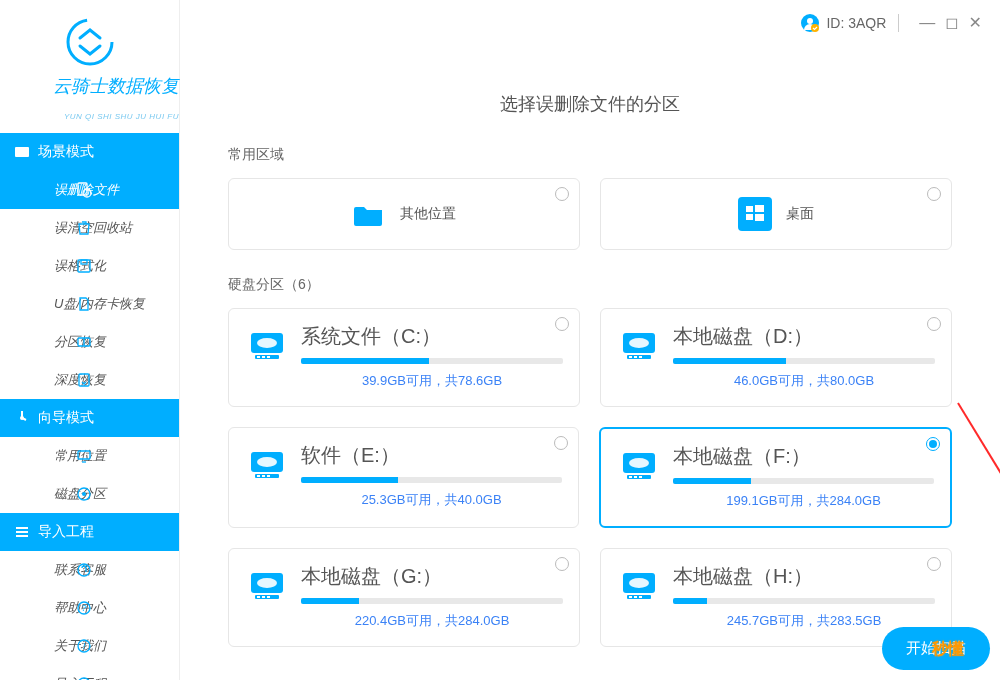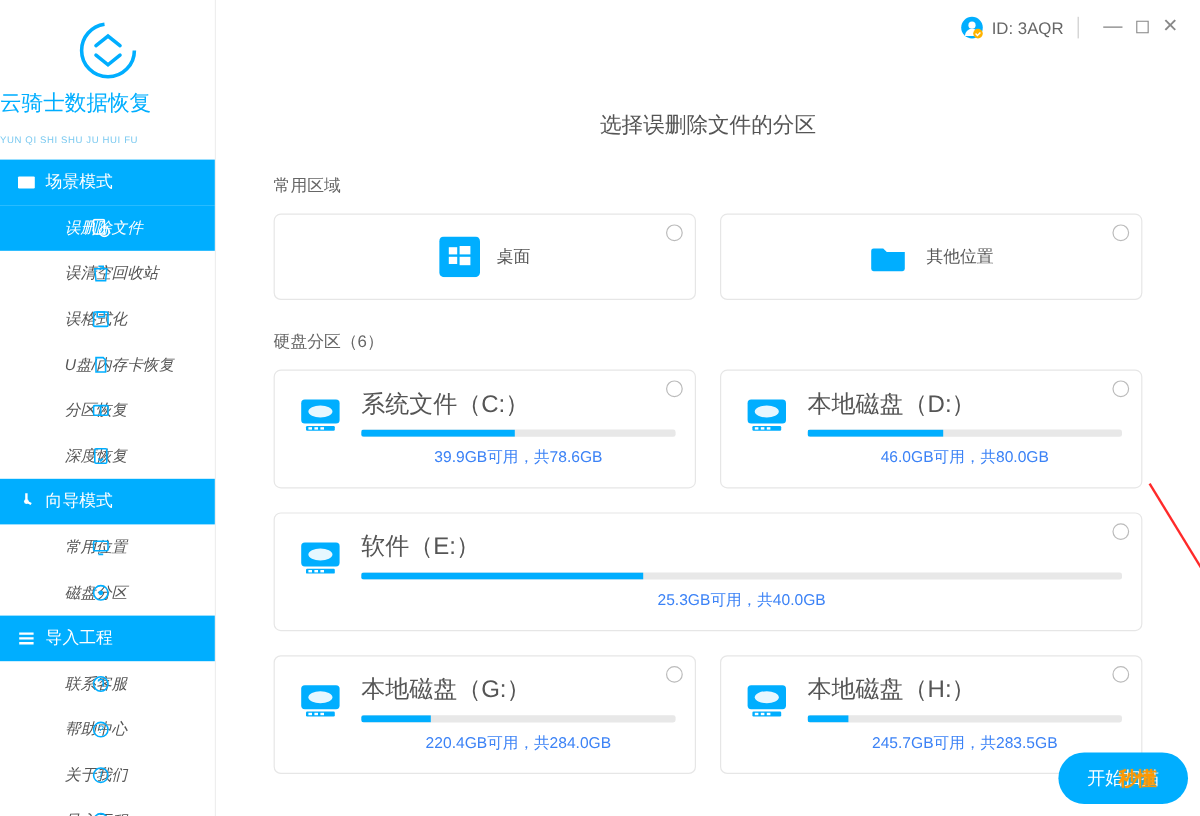--- a/index.html
+++ b/index.html
@@ -2,21 +2,21 @@
 <html><head>
   <meta charset="utf-8">
   <style>
     * { margin: 0; padding: 0; box-sizing: border-box; }
     body { font-family: "Microsoft YaHei", -apple-system, sans-serif; font-size: 13px; color: #555; background: #fff; width: 1000px; height: 680px; overflow: hidden; position: relative; }
     
     .app { display: flex; height: 680px; }
     
     
     .sidebar { width: 180px; background: #fff; border-right: 1px solid #eee; display: flex; flex-direction: column; }
-    .logo-area { padding: 18px 0 12px; text-align: left; }
+    .logo-area { padding: 18px 0 12px; text-align: right; font-style: italic; }
     .logo-icon { width: 48px; height: 48px; margin: 0 auto 8px; }
     .logo-title { color: #00aeff; font-size: 18px; font-weight: 500; }
     .logo-sub { color: #7ac9f0; font-size: 8px; letter-spacing: 0.5px; margin-top: 14px; }
     
     .nav-header { background: #00aeff; color: #fff; padding: 10px 14px; font-size: 14px; display: flex; align-items: center; gap: 8px; }
     .nav-header svg { width: 16px; height: 16px; fill: #fff; flex-shrink: 0; }
     
     .nav-item { padding: 10px 14px 10px 28px; color: #555; display: flex; align-items: center; gap: 10px; cursor: pointer; position: relative; font-size: 13px; font-style: italic; }
     .nav-item.active { background: #00aeff; color: #fff; }
     .nav-item svg { width: 16px; height: 16px; position: absolute; left: 38px; }
@@ -210,44 +210,44 @@
       <span class="label">导入工程</span>
     </div>
 
   </div>
 
   <div class="main">
     <div class="page-title">选择误删除文件的分区</div>
 
     <div class="section-label">常用区域</div>
     <div class="row-2">
+      <div class="card common-card">
+        <div class="icon-box">
+          <svg viewBox="0 0 34 34">
+              <path d="M4 10h8l3 3h15v14a2 2 0 01-2 2H4a2 2 0 01-2-2V12a2 2 0 012-2z" fill="#00aeff"></path>
+            </svg>
+        </div>
+        <div class="label">其他位置</div>
+        <div class="radio"></div>
+      </div>
       <div class="card common-card">
         <div class="icon-box">
           <svg viewBox="0 0 34 34">
               <rect width="34" height="34" rx="4" fill="#00aeff"></rect>
               <g fill="#fff">
                 <rect x="8" y="9" width="7" height="6"></rect>
                 <rect x="17" y="8" width="9" height="7"></rect>
                 <rect x="8" y="17" width="7" height="6"></rect>
                 <rect x="17" y="17" width="9" height="7"></rect>
               </g>
             </svg>
         </div>
         <div class="label">桌面</div>
         <div class="radio"></div>
       </div>
-      <div class="card common-card">
-        <div class="icon-box">
-          <svg viewBox="0 0 34 34">
-              <path d="M4 10h8l3 3h15v14a2 2 0 01-2 2H4a2 2 0 01-2-2V12a2 2 0 012-2z" fill="#00aeff"></path>
-            </svg>
-        </div>
-        <div class="label">其他位置</div>
-        <div class="radio"></div>
-      </div>
     </div>
 
     <div class="section-label">硬盘分区（6）</div>
 
     <div id="disk-rows">
         <div class="row-3">
           <div class="card disk-card">
       <div class="disk-icon">
         <svg viewBox="0 0 40 40">
                 <rect x="4" y="8" width="32" height="20" rx="3" fill="#00aeff"></rect>
@@ -299,20 +299,40 @@
                 <rect x="15" y="31" width="3" height="2" fill="#fff"></rect>
                 <rect x="20" y="31" width="3" height="2" fill="#fff"></rect>
               </svg>
       </div>
       <div class="disk-body">
         <div class="disk-title">软件（E:）</div>
         <div class="bar">
                 <div class="bar-fill" style="width:37%"></div>
               </div>
         <div class="disk-info">25.3GB可用，共40.0GB</div>
+      </div>
+      <div class="radio"></div>
+          </div>
+          <div class="card disk-card selected">
+      <div class="disk-icon">
+        <svg viewBox="0 0 40 40">
+                <rect x="4" y="8" width="32" height="20" rx="3" fill="#00aeff"></rect>
+                <ellipse cx="20" cy="18" rx="10" ry="5" fill="#fff" opacity="0.9"></ellipse>
+                <rect x="8" y="30" width="24" height="4" rx="1" fill="#00aeff"></rect>
+                <rect x="10" y="31" width="3" height="2" fill="#fff"></rect>
+                <rect x="15" y="31" width="3" height="2" fill="#fff"></rect>
+                <rect x="20" y="31" width="3" height="2" fill="#fff"></rect>
+              </svg>
+      </div>
+      <div class="disk-body">
+        <div class="disk-title">本地磁盘（F:）</div>
+        <div class="bar">
+                <div class="bar-fill" style="width:30%"></div>
+              </div>
+        <div class="disk-info">199.1GB可用，共284.0GB</div>
       </div>
       <div class="radio"></div>
           </div>
         </div>
         <div class="row-3">
           <div class="card disk-card">
       <div class="disk-icon">
         <svg viewBox="0 0 40 40">
                 <rect x="4" y="8" width="32" height="20" rx="3" fill="#00aeff"></rect>
                 <ellipse cx="20" cy="18" rx="10" ry="5" fill="#fff" opacity="0.9"></ellipse>

